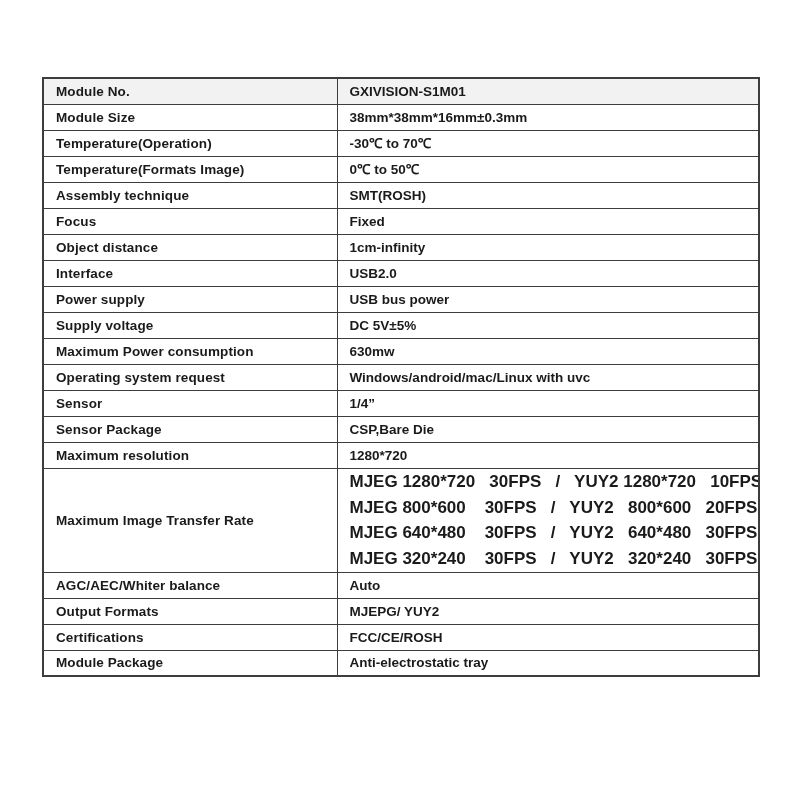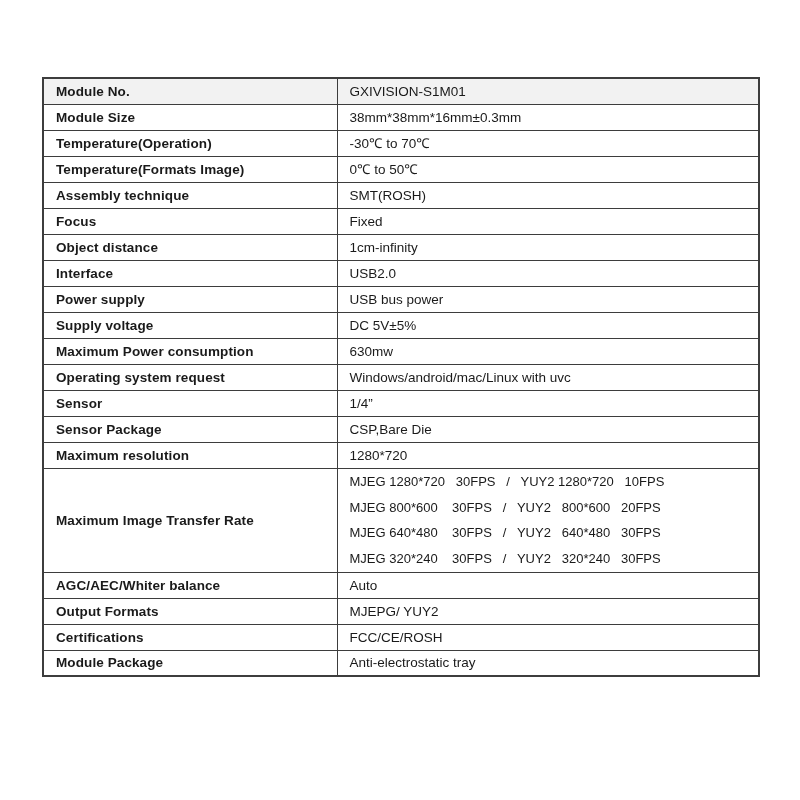--- a/index.html
+++ b/index.html
@@ -32,27 +32,27 @@
     vertical-align: middle;
     padding: 0 0 0 12px;
     overflow: hidden;
     white-space: nowrap;
   }
   table.spec col.c-label { width: 294px; }
   table.spec col.c-value { width: 422px; }
   table.spec tr { height: 26px; }
   table.spec tr.tall { height: 104px; }
   td.label { font-weight: bold; letter-spacing: 0.1px; }
-  td.value { font-weight: normal; }
+  td.value { font-weight: bold; }
   tr.header-row td { background: #f2f2f2; }
   td.top { vertical-align: top; padding-top: 3px; }
   .rate-line {
     white-space: pre;
     line-height: 25.5px;
-    font-size: 13px;
+    font-size: 17px;
   }
 </style>
 </head>
 <body>
 
 <div class="page">
   <table class="spec">
     <colgroup>
         <col class="c-label">
         <col class="c-value">

